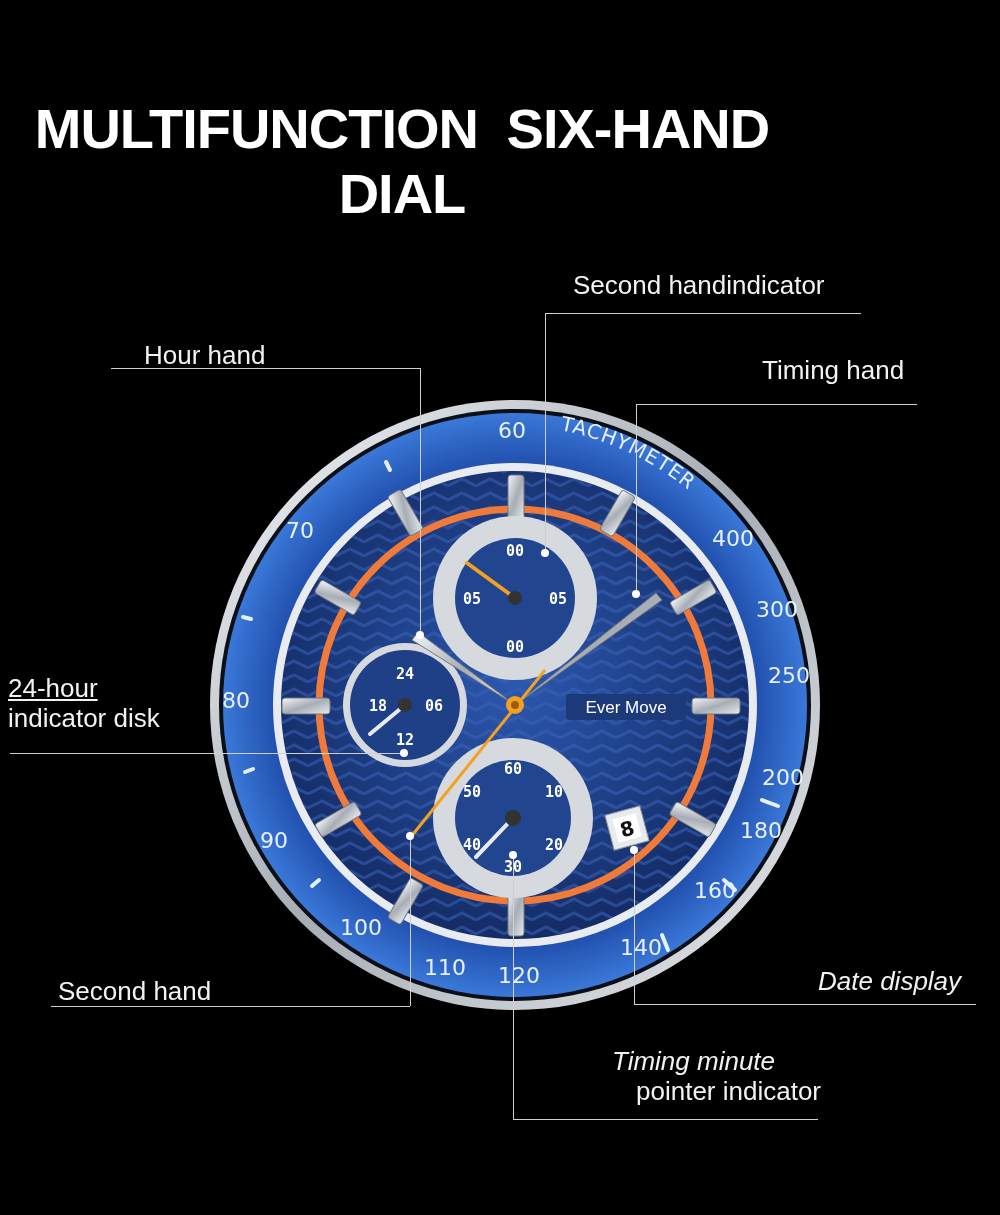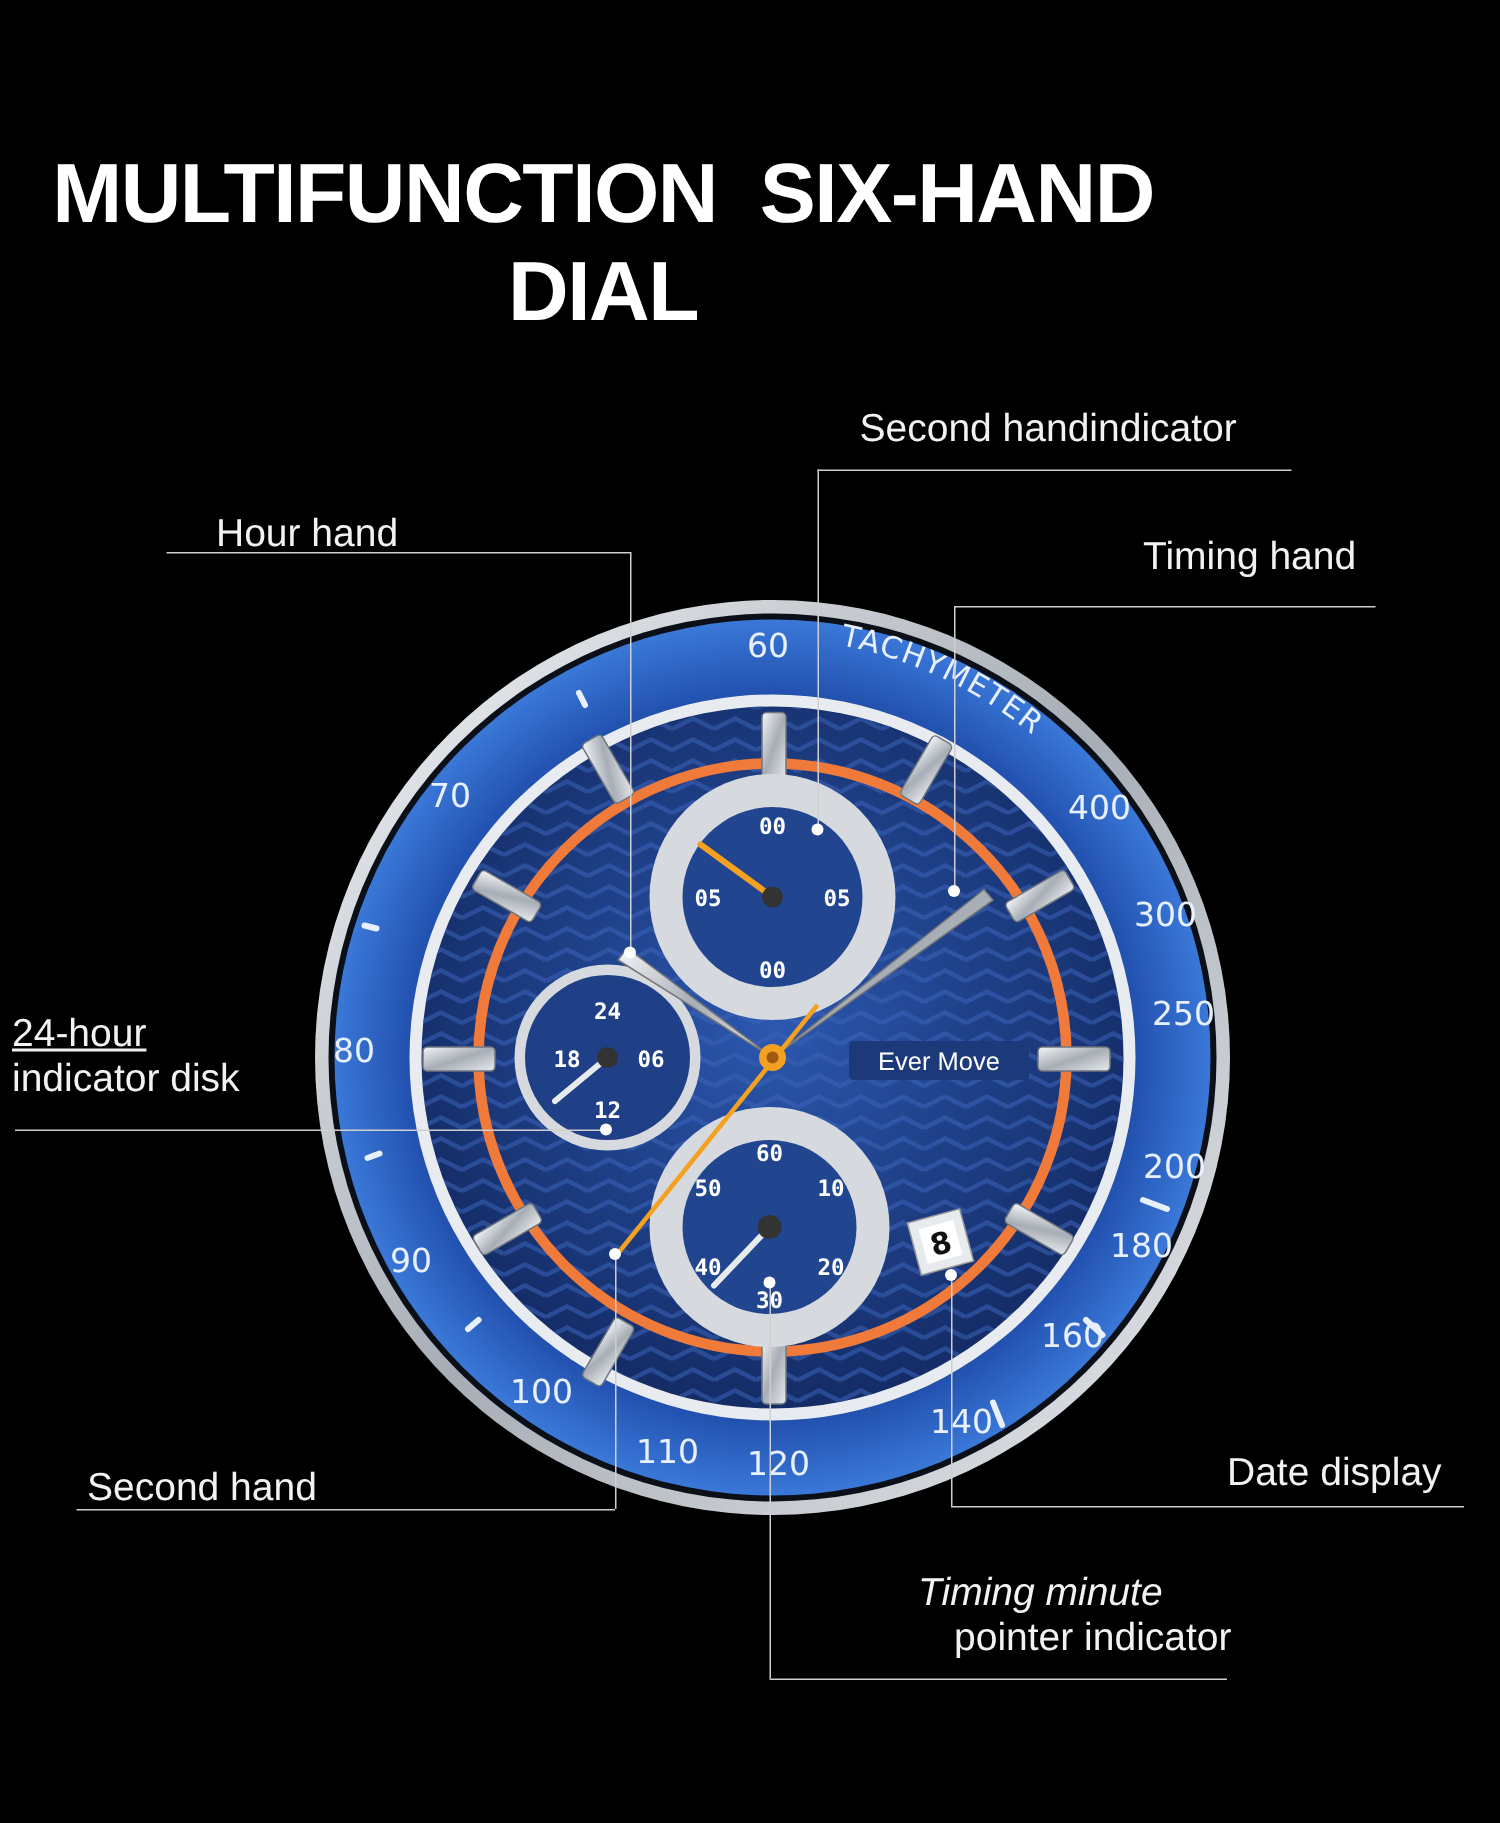--- a/index.html
+++ b/index.html
@@ -158,21 +158,21 @@
 <div class="label" style="left:8px;top:673px;text-decoration:underline;">24-hour</div>
 <div class="label" style="left:8px;top:703px;">indicator disk</div>
 <div class="hline" style="left:10px;top:753px;width:394px;"></div>
 <div class="dot" style="left:404px;top:753px;"></div>
 
 <div class="label" style="left:58px;top:963px;margin-top:13px;">Second hand</div>
 <div class="hline" style="left:51px;top:1006px;width:359px;"></div>
 <div class="vline" style="left:410px;top:836px;height:170px;"></div>
 <div class="dot" style="left:410px;top:836px;"></div>
 
-<div class="label" style="left:818px;top:966px;">Date display</div>
+<div class="label" style="left:818px;top:966px;font-style:italic;">Date display</div>
 <div class="hline" style="left:634px;top:1004px;width:342px;"></div>
 <div class="vline" style="left:634px;top:850px;height:154px;"></div>
 <div class="dot" style="left:634px;top:850px;"></div>
 
 <div class="label" style="left:612px;top:1046px;font-style:italic;">Timing minute</div>
 <div class="label" style="left:636px;top:1076px;">pointer indicator</div>
 <div class="hline" style="left:513px;top:1119px;width:305px;"></div>
 <div class="vline" style="left:513px;top:855px;height:264px;"></div>
 <div class="dot" style="left:513px;top:855px;"></div>
 

